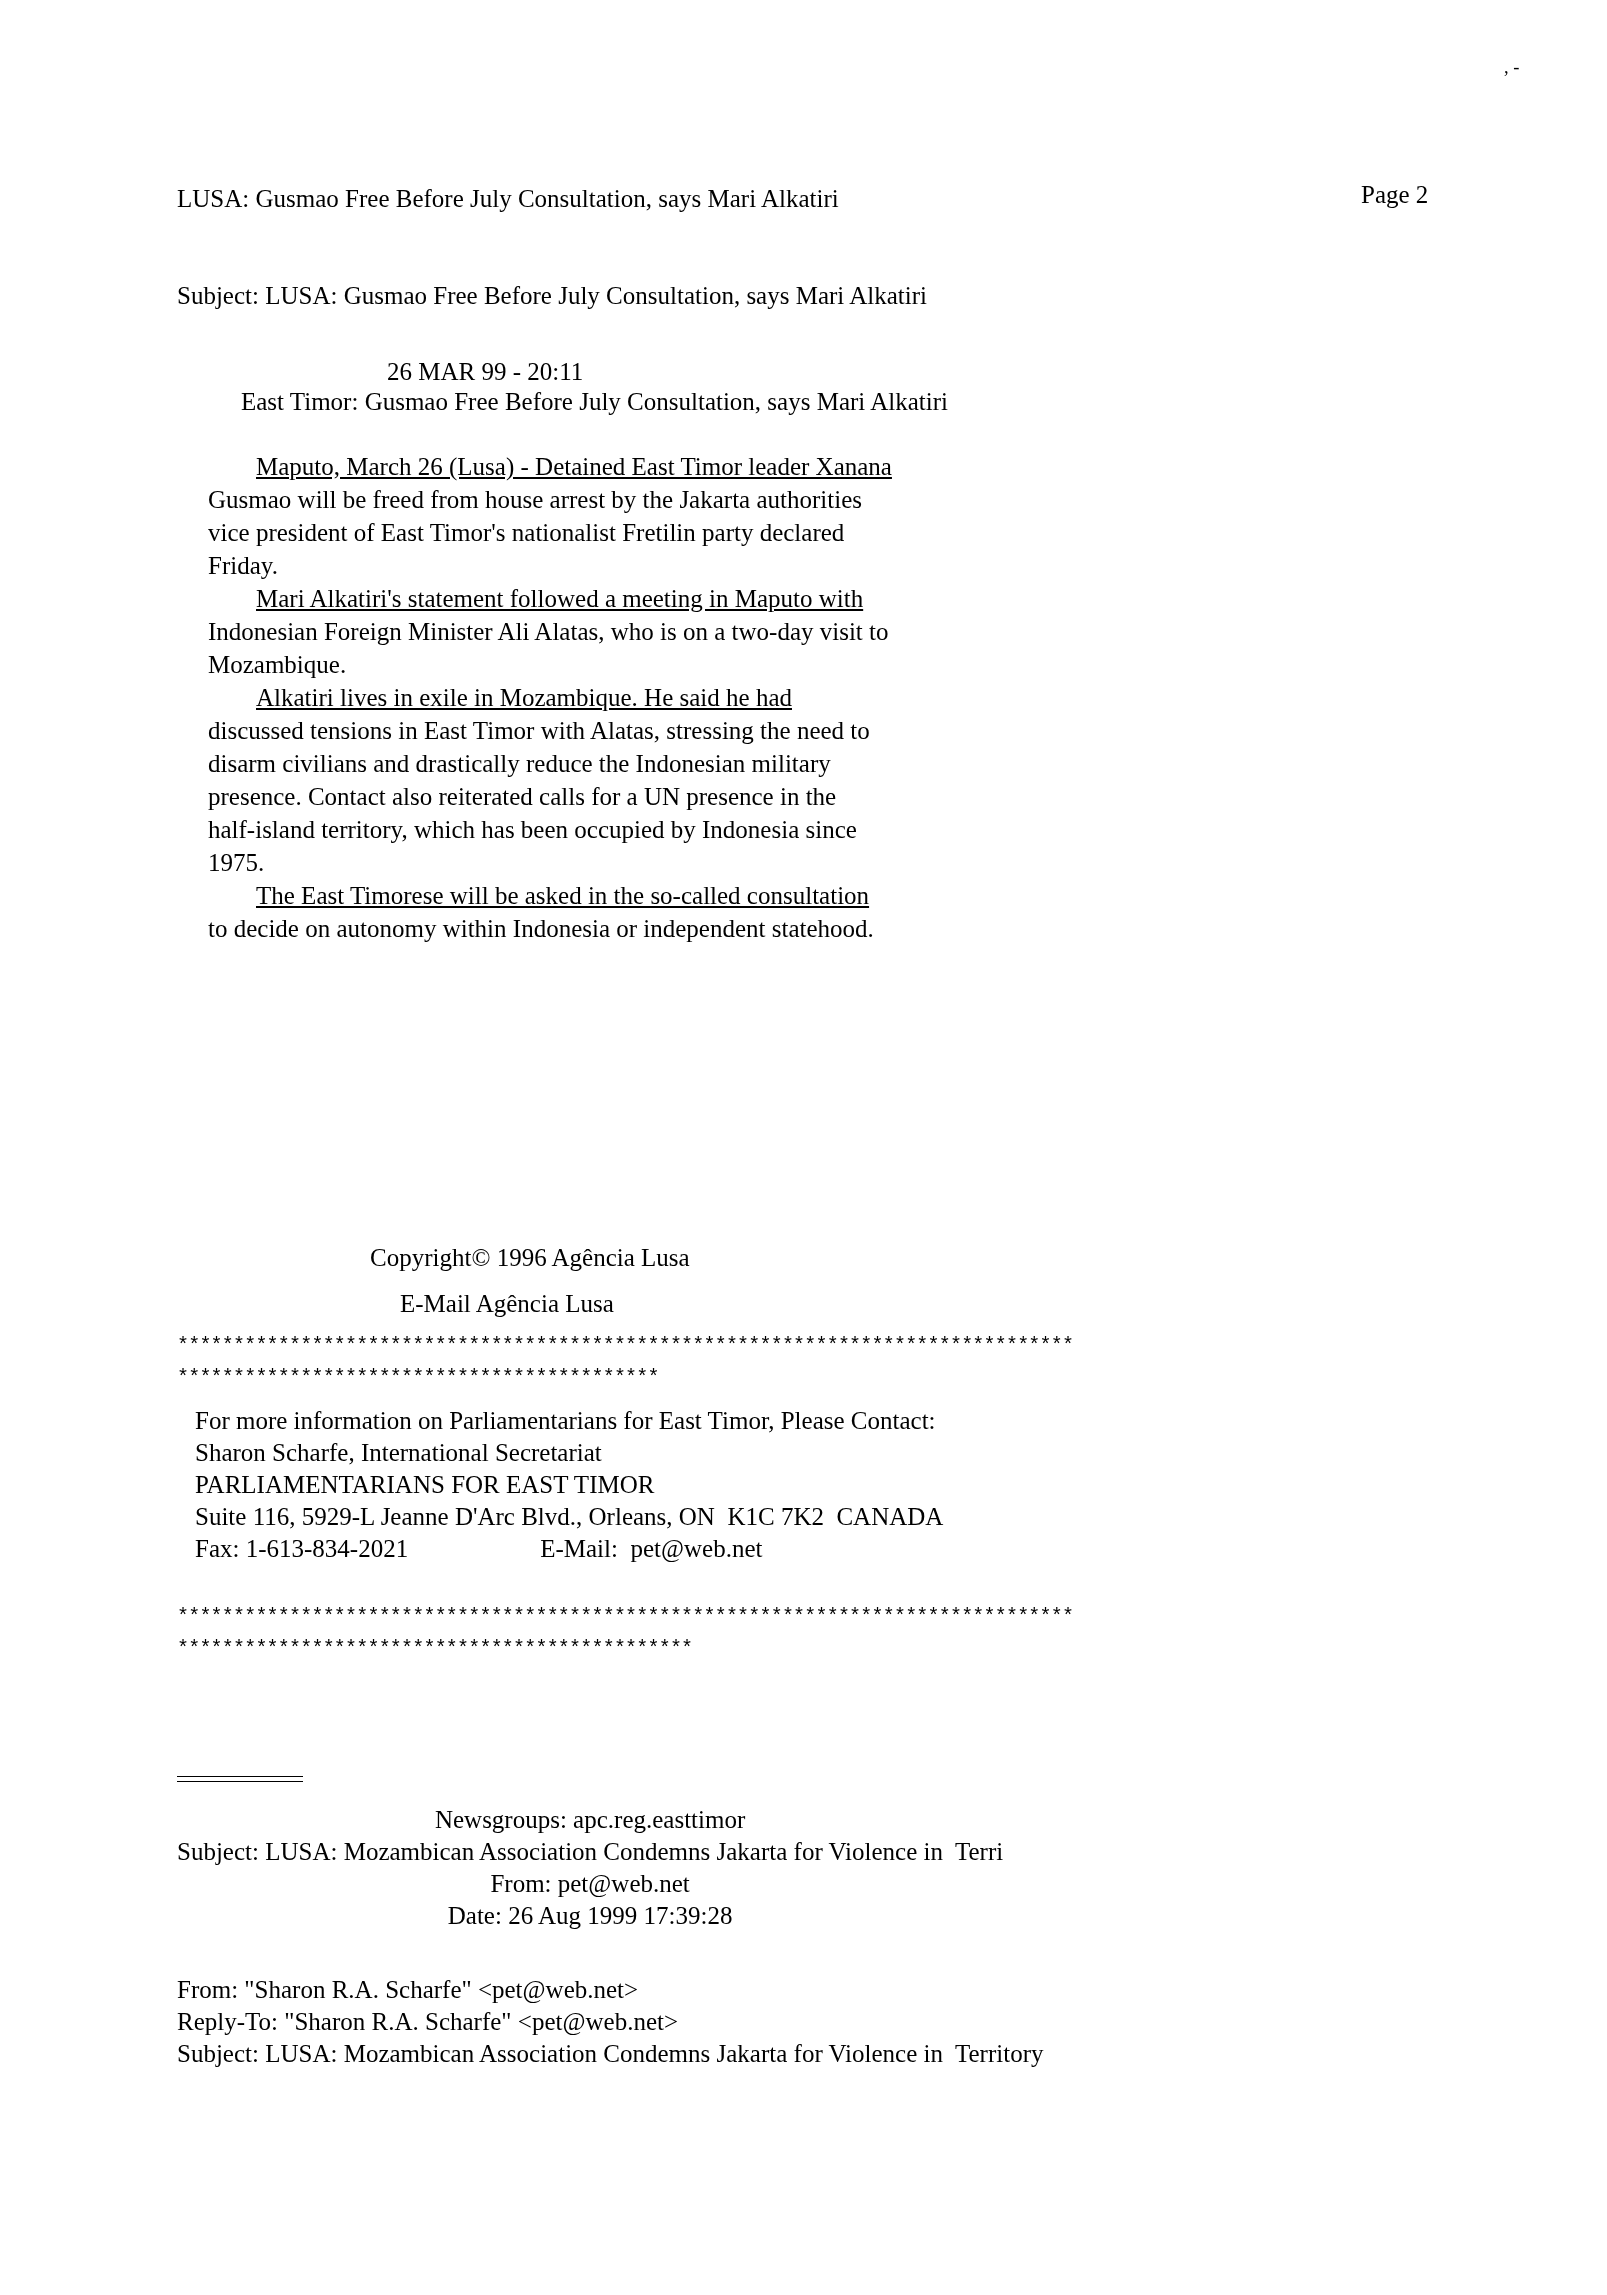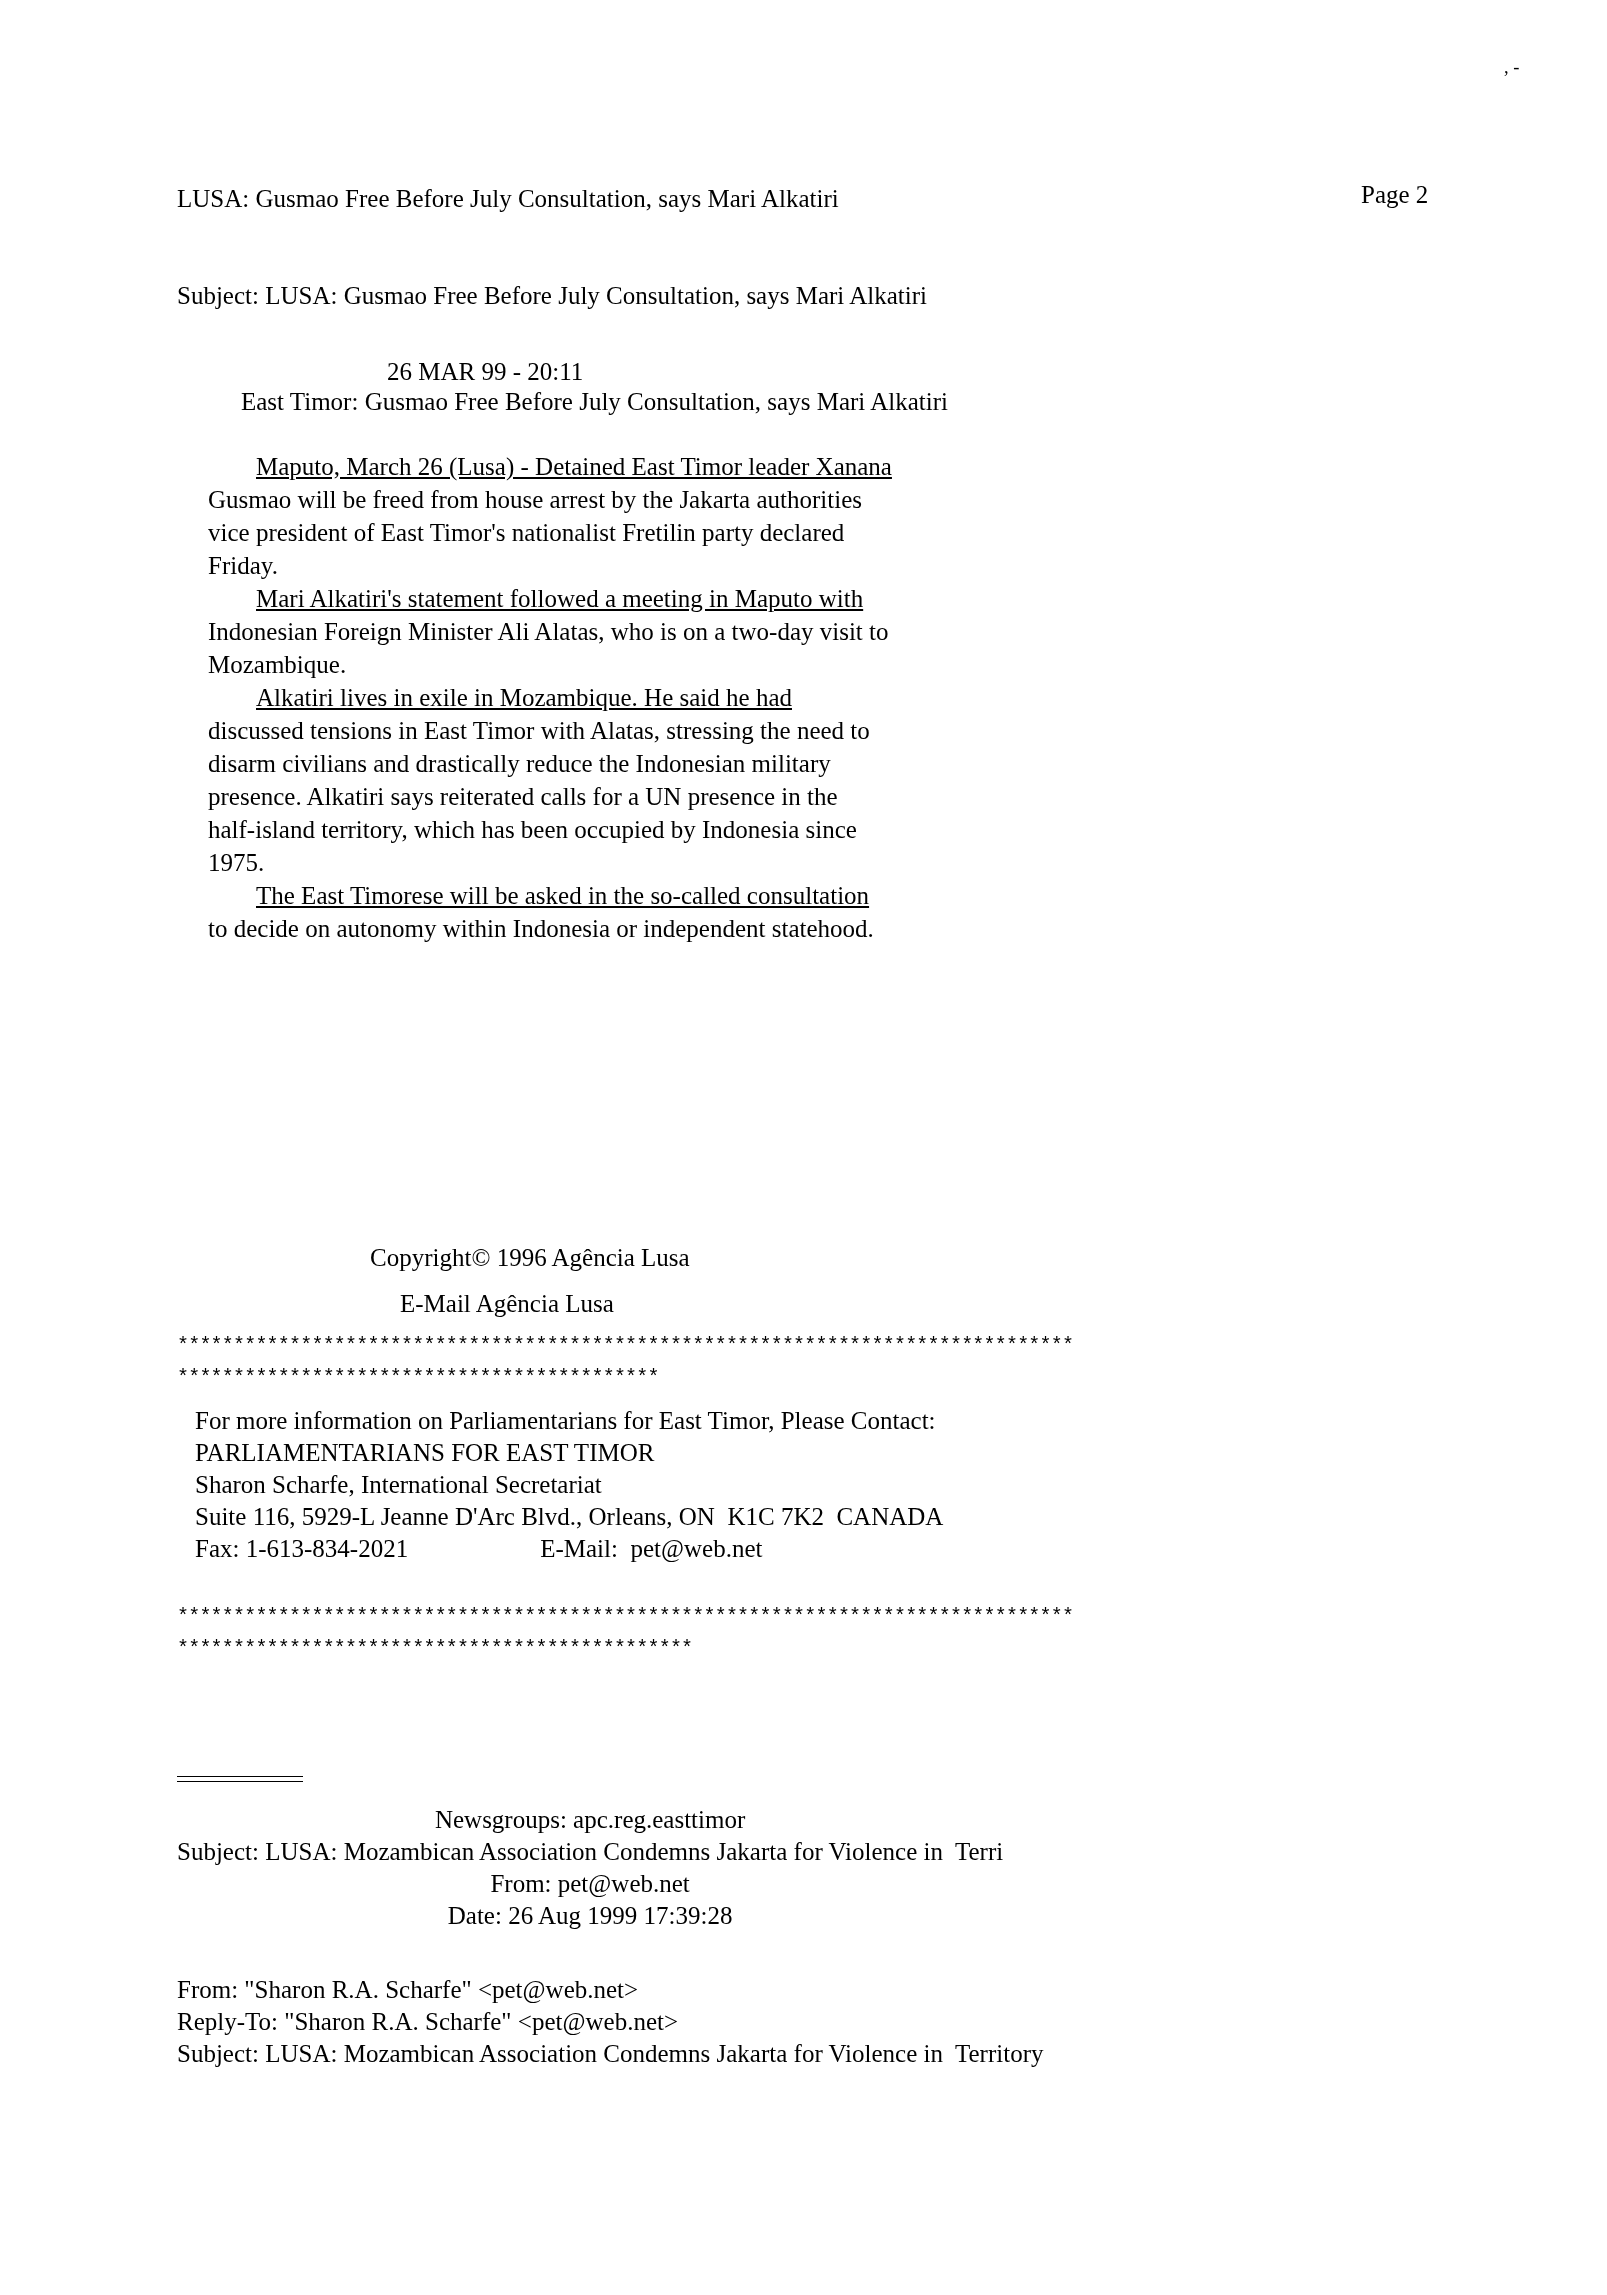--- a/index.html
+++ b/index.html
@@ -98,37 +98,37 @@
   <span class="line indent">Maputo, March 26 (Lusa) - Detained East Timor leader Xanana</span>
   <span class="line">Gusmao will be freed from house arrest by the Jakarta authorities</span>
   <span class="line">vice president of East Timor's nationalist Fretilin party declared</span>
   <span class="line">Friday.</span>
   <span class="line indent">Mari Alkatiri's statement followed a meeting in Maputo with</span>
   <span class="line">Indonesian Foreign Minister Ali Alatas, who is on a two-day visit to</span>
   <span class="line">Mozambique.</span>
   <span class="line indent">Alkatiri lives in exile in Mozambique. He said he had</span>
   <span class="line">discussed tensions in East Timor with Alatas, stressing the need to</span>
   <span class="line">disarm civilians and drastically reduce the Indonesian military</span>
-  <span class="line">presence. Alkatiri says reiterated calls for a UN presence in the</span>
+  <span class="line">presence. Contact also reiterated calls for a UN presence in the</span>
   <span class="line">half-island territory, which has been occupied by Indonesia since</span>
   <span class="line">1975.</span>
   <span class="line indent">The East Timorese will be asked in the so-called consultation</span>
   <span class="line">to decide on autonomy within Indonesia or independent statehood.</span>
 </div>
 
 <div class="abs copyright">Copyright© 1996 Agência Lusa</div>
 <div class="abs email-lusa">E-Mail Agência Lusa</div>
 
 <div class="stars" style="top:1334px;">********************************************************************************</div>
 <div class="stars" style="top:1366px;">*******************************************</div>
 
 <div class="contact">
   <span class="line">For more information on Parliamentarians for East Timor, Please Contact:</span>
+  <span class="line">Sharon Scharfe, International Secretariat</span>
   <span class="line">PARLIAMENTARIANS FOR EAST TIMOR</span>
-  <span class="line">Sharon Scharfe, International Secretariat</span>
   <span class="line">Suite 116, 5929-L Jeanne D'Arc Blvd., Orleans, ON  K1C 7K2  CANADA</span>
   <span class="line"><span>Fax: 1-613-834-2021</span><span style="display:inline-block;width:132px;"></span><span>E-Mail:  pet@web.net</span></span>
 </div>
 
 <div class="stars" style="top:1605px;">********************************************************************************</div>
 <div class="stars" style="top:1637px;">**********************************************</div>
 
 <div class="separator"></div>
 
 <div class="news">

